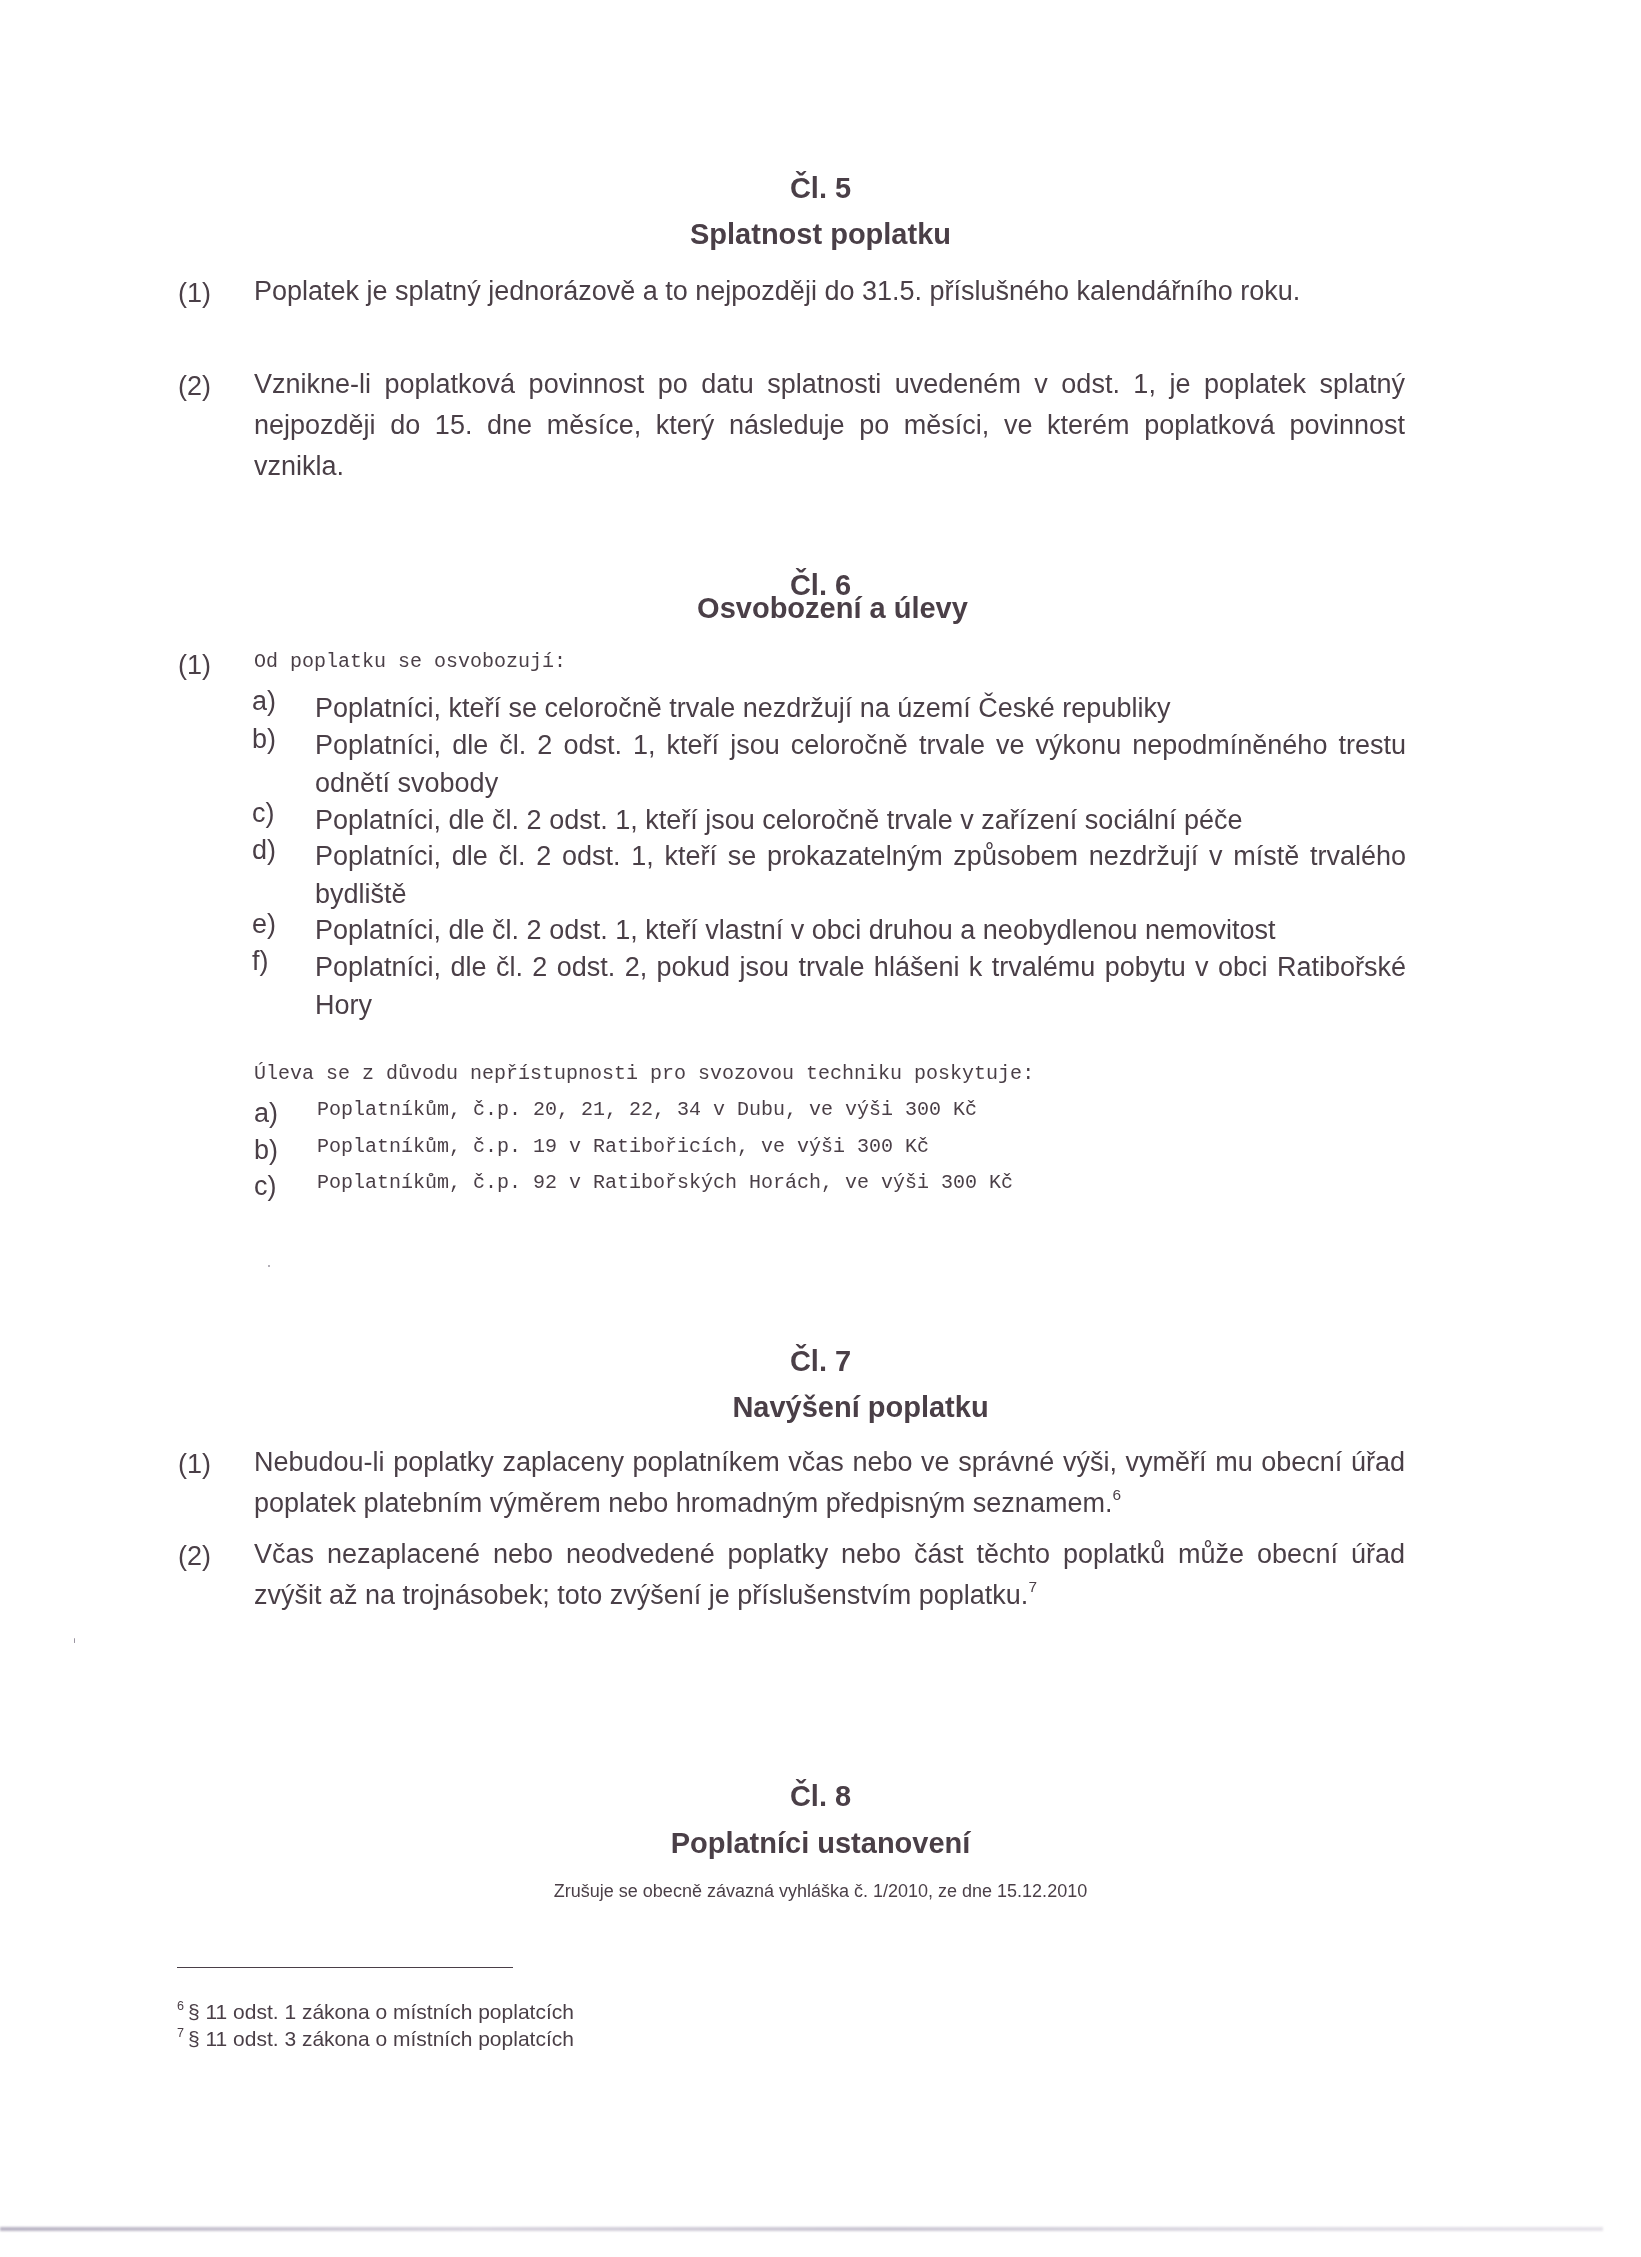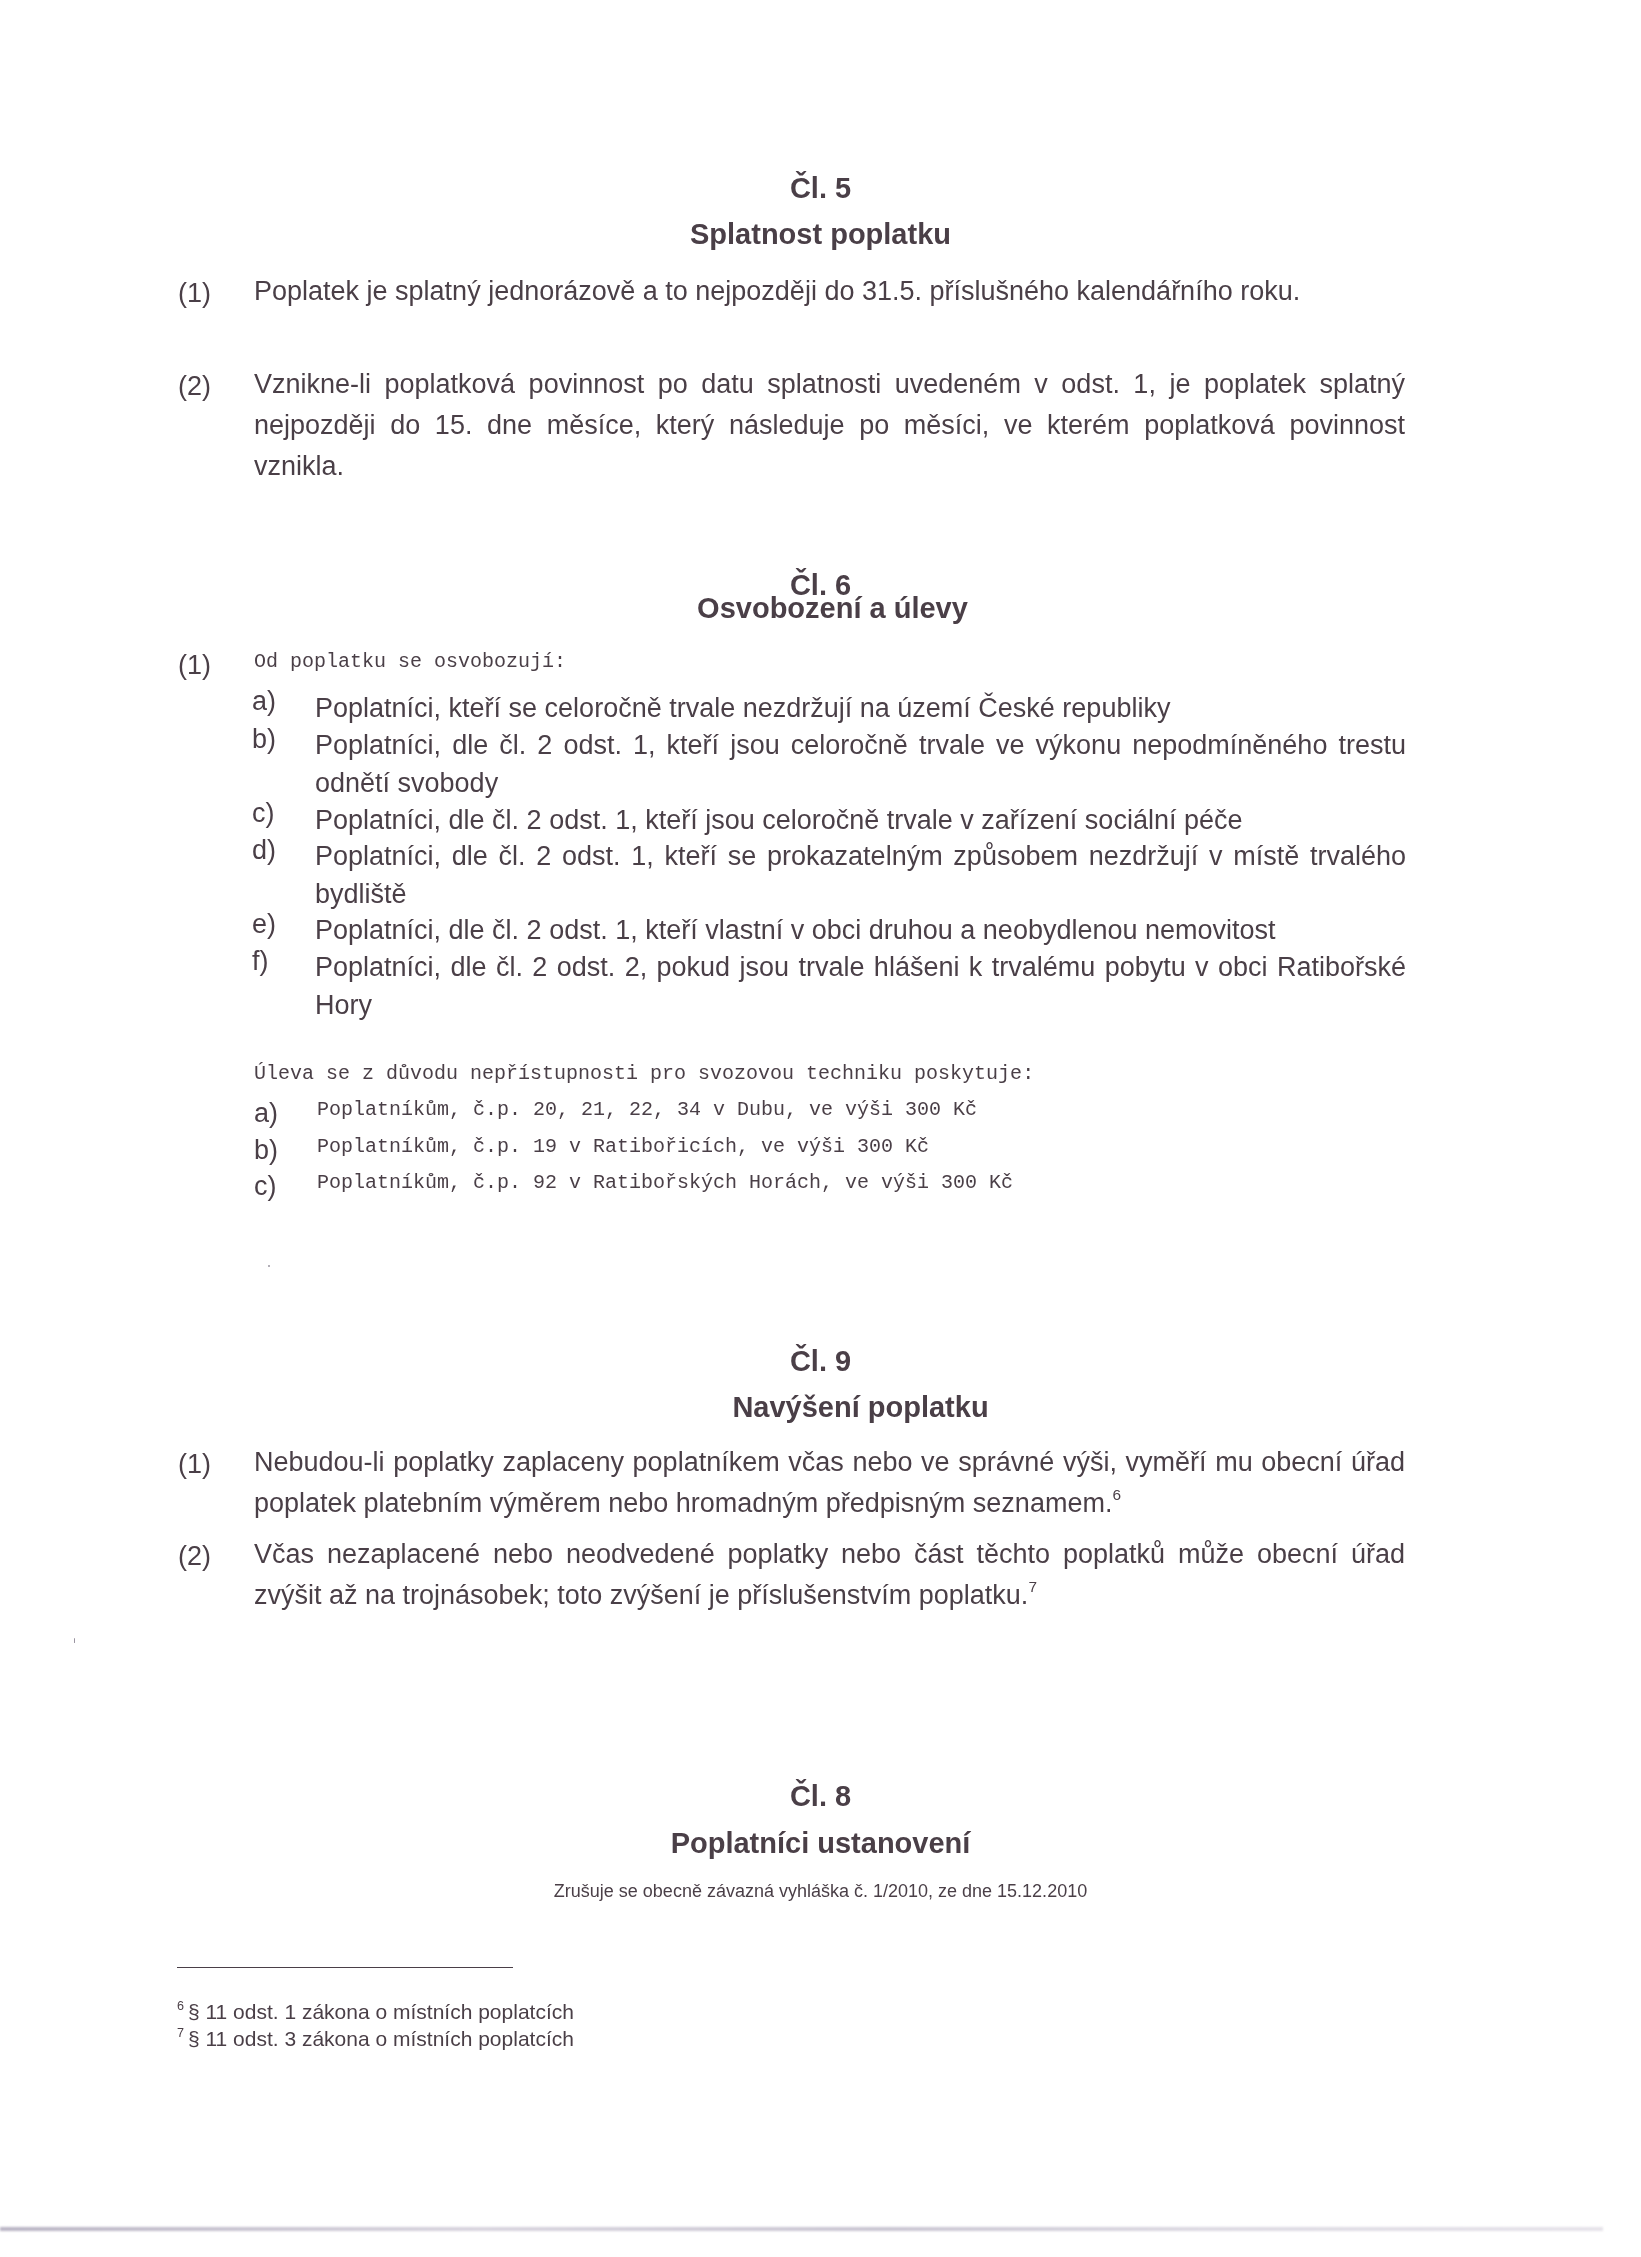--- a/index.html
+++ b/index.html
@@ -87,21 +87,21 @@
 
     <div class="abs sub-letter" style="top:1171px; left:254px;">c)</div>
     <div class="abs plain" style="top:1171px; left:317px;">Poplatníkům, č.p. 92 v Ratibořských Horách, ve výši 300 Kč</div>
   </div>
 </div>
 
 <div class="speck" style="left:268px; top:1265px;"></div>
 <div class="speck" style="left:74px; top:1638px; width:1px; height:4.8px;"></div>
 
 <div>
-  <div class="abs heading-num" style="top:1345px;">Čl. 9</div>
+  <div class="abs heading-num" style="top:1345px;">Čl. 7</div>
   <div class="abs heading-title" style="top:1391px;padding-left:40px;">Navýšení poplatku</div>
 
   <div class="abs num" style="top:1449px;">(1)</div>
   <div class="para" style="top:1442px;">
     <span>Nebudou-li poplatky zaplaceny poplatníkem včas nebo ve správné výši, vyměří mu obecní úřad poplatek platebním výměrem nebo hromadným předpisným seznamem.</span><sup>6</sup>
   </div>
 
   <div class="abs num" style="top:1541px;">(2)</div>
   <div class="para" style="top:1534px;">
     <span>Včas nezaplacené nebo neodvedené poplatky nebo část těchto poplatků může obecní úřad zvýšit až na trojnásobek; toto zvýšení je příslušenstvím poplatku.</span><sup>7</sup>

